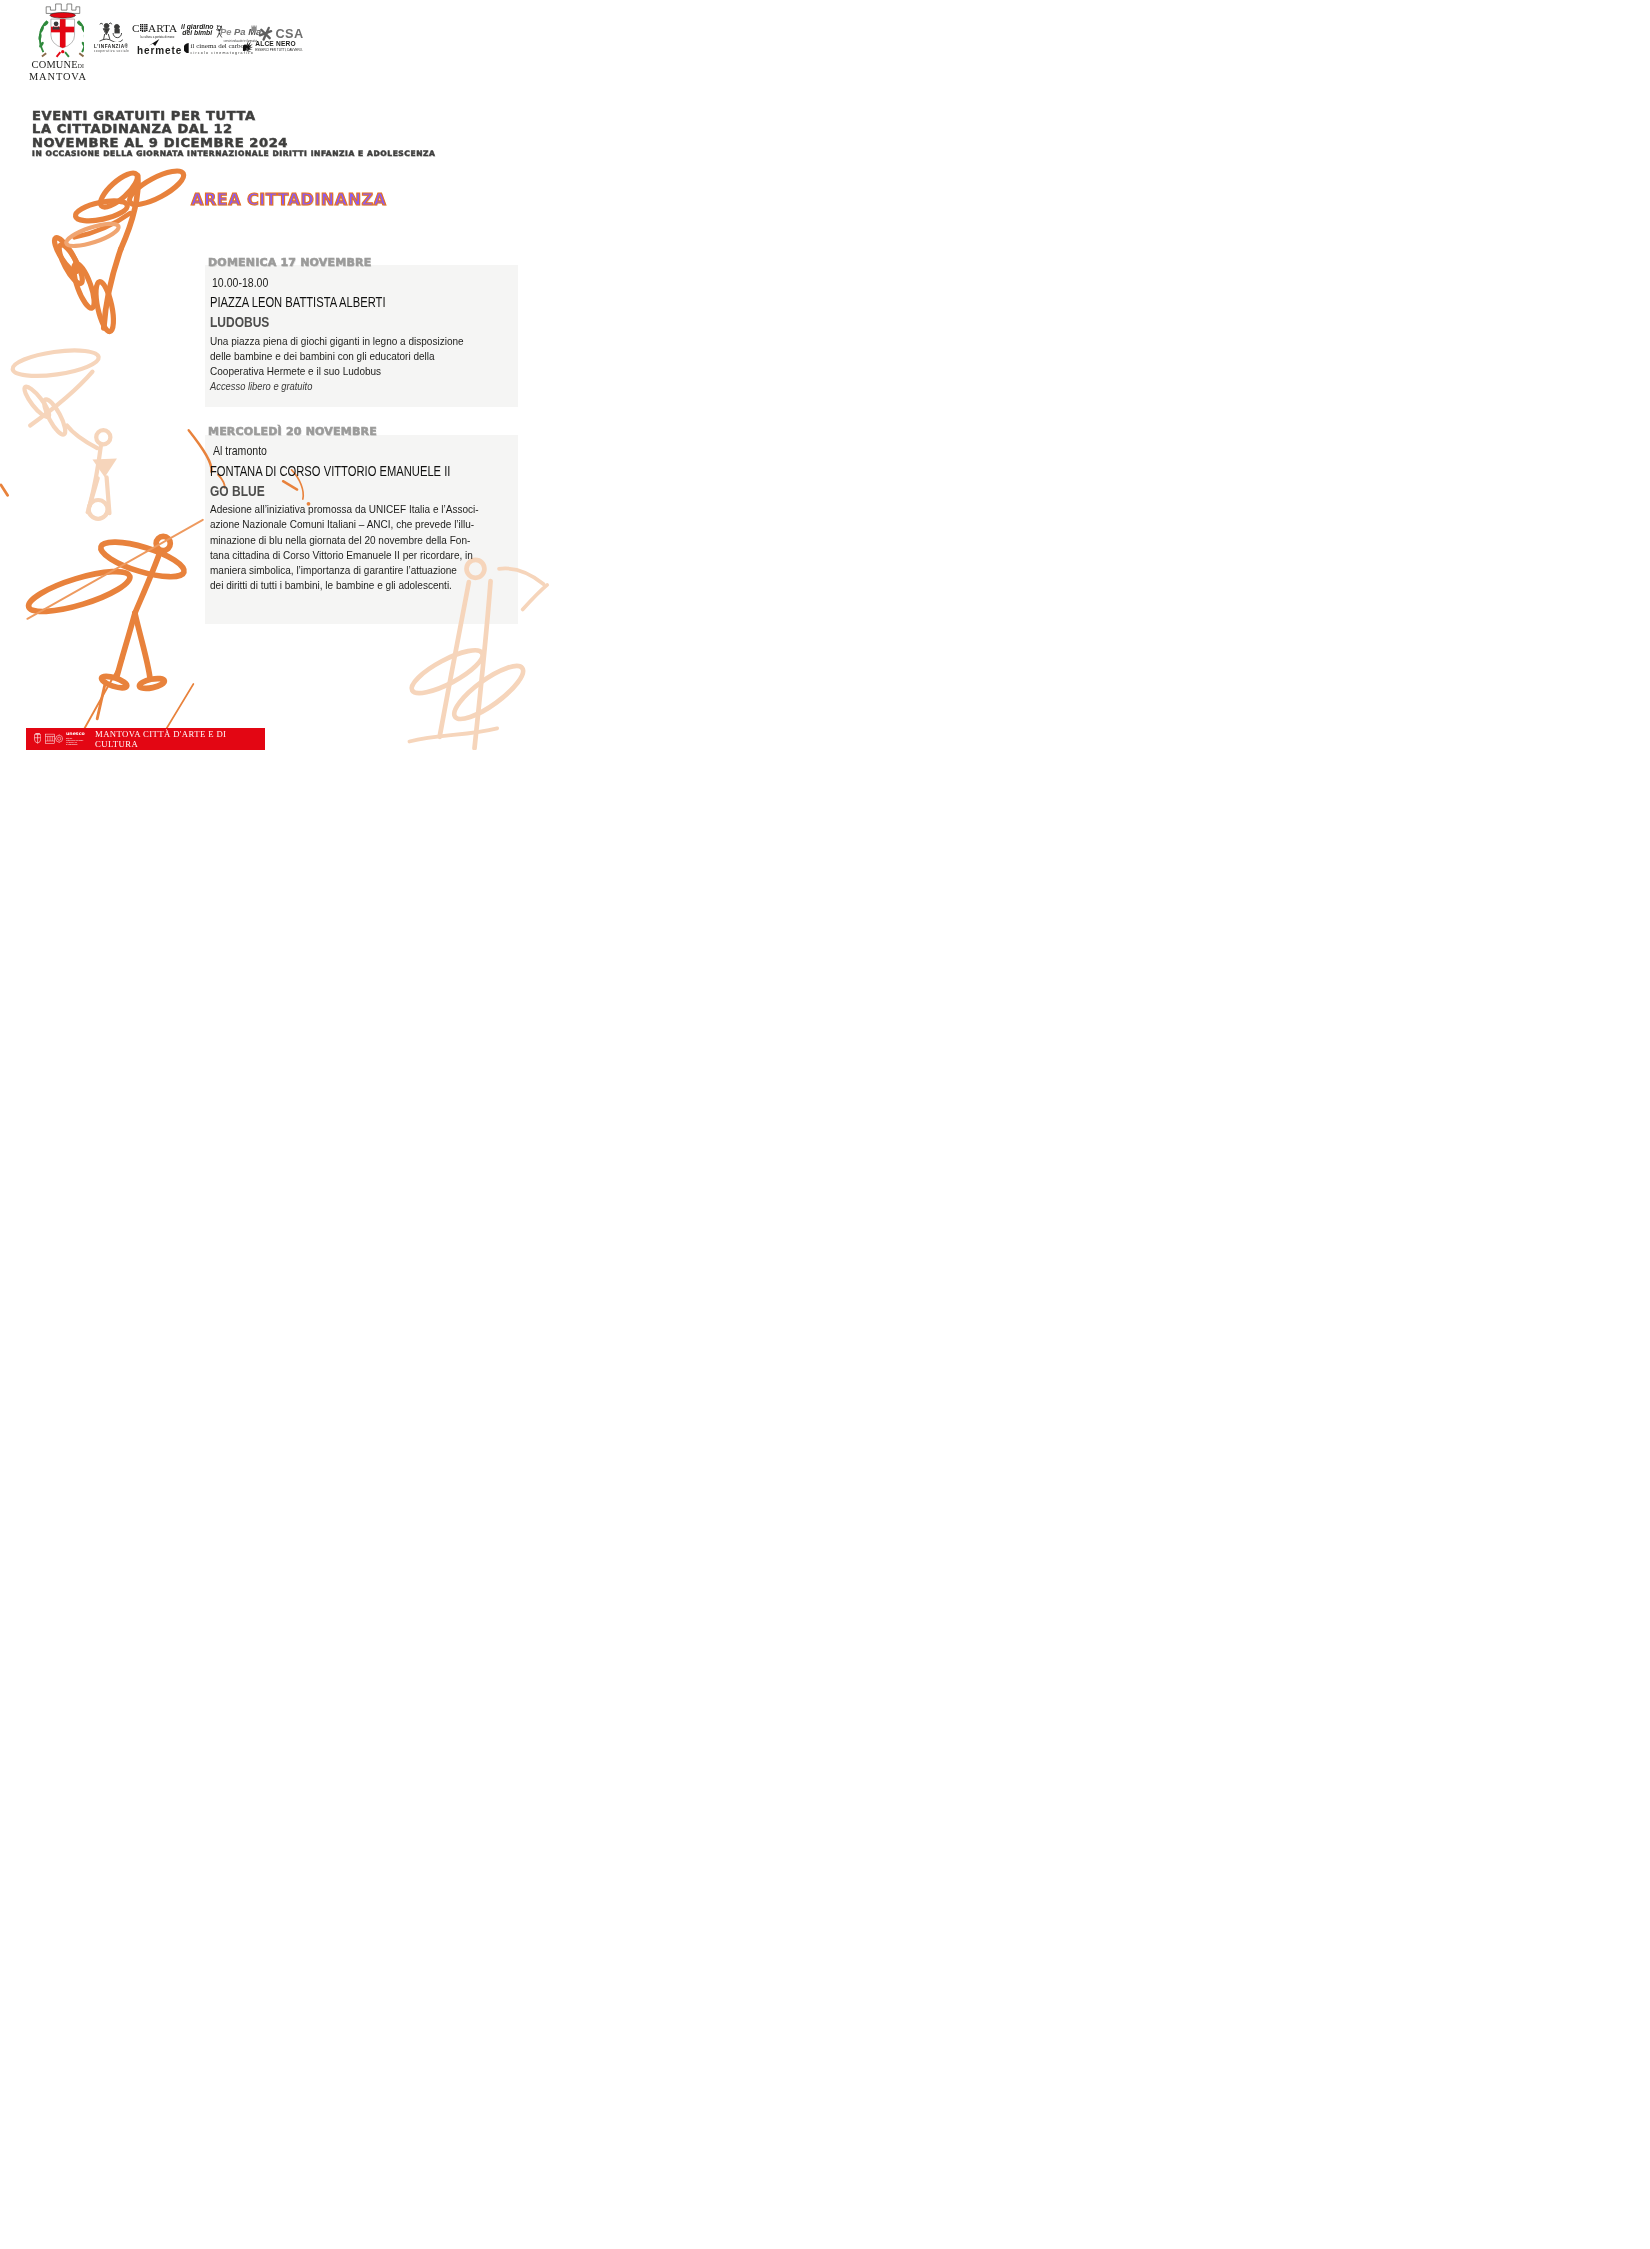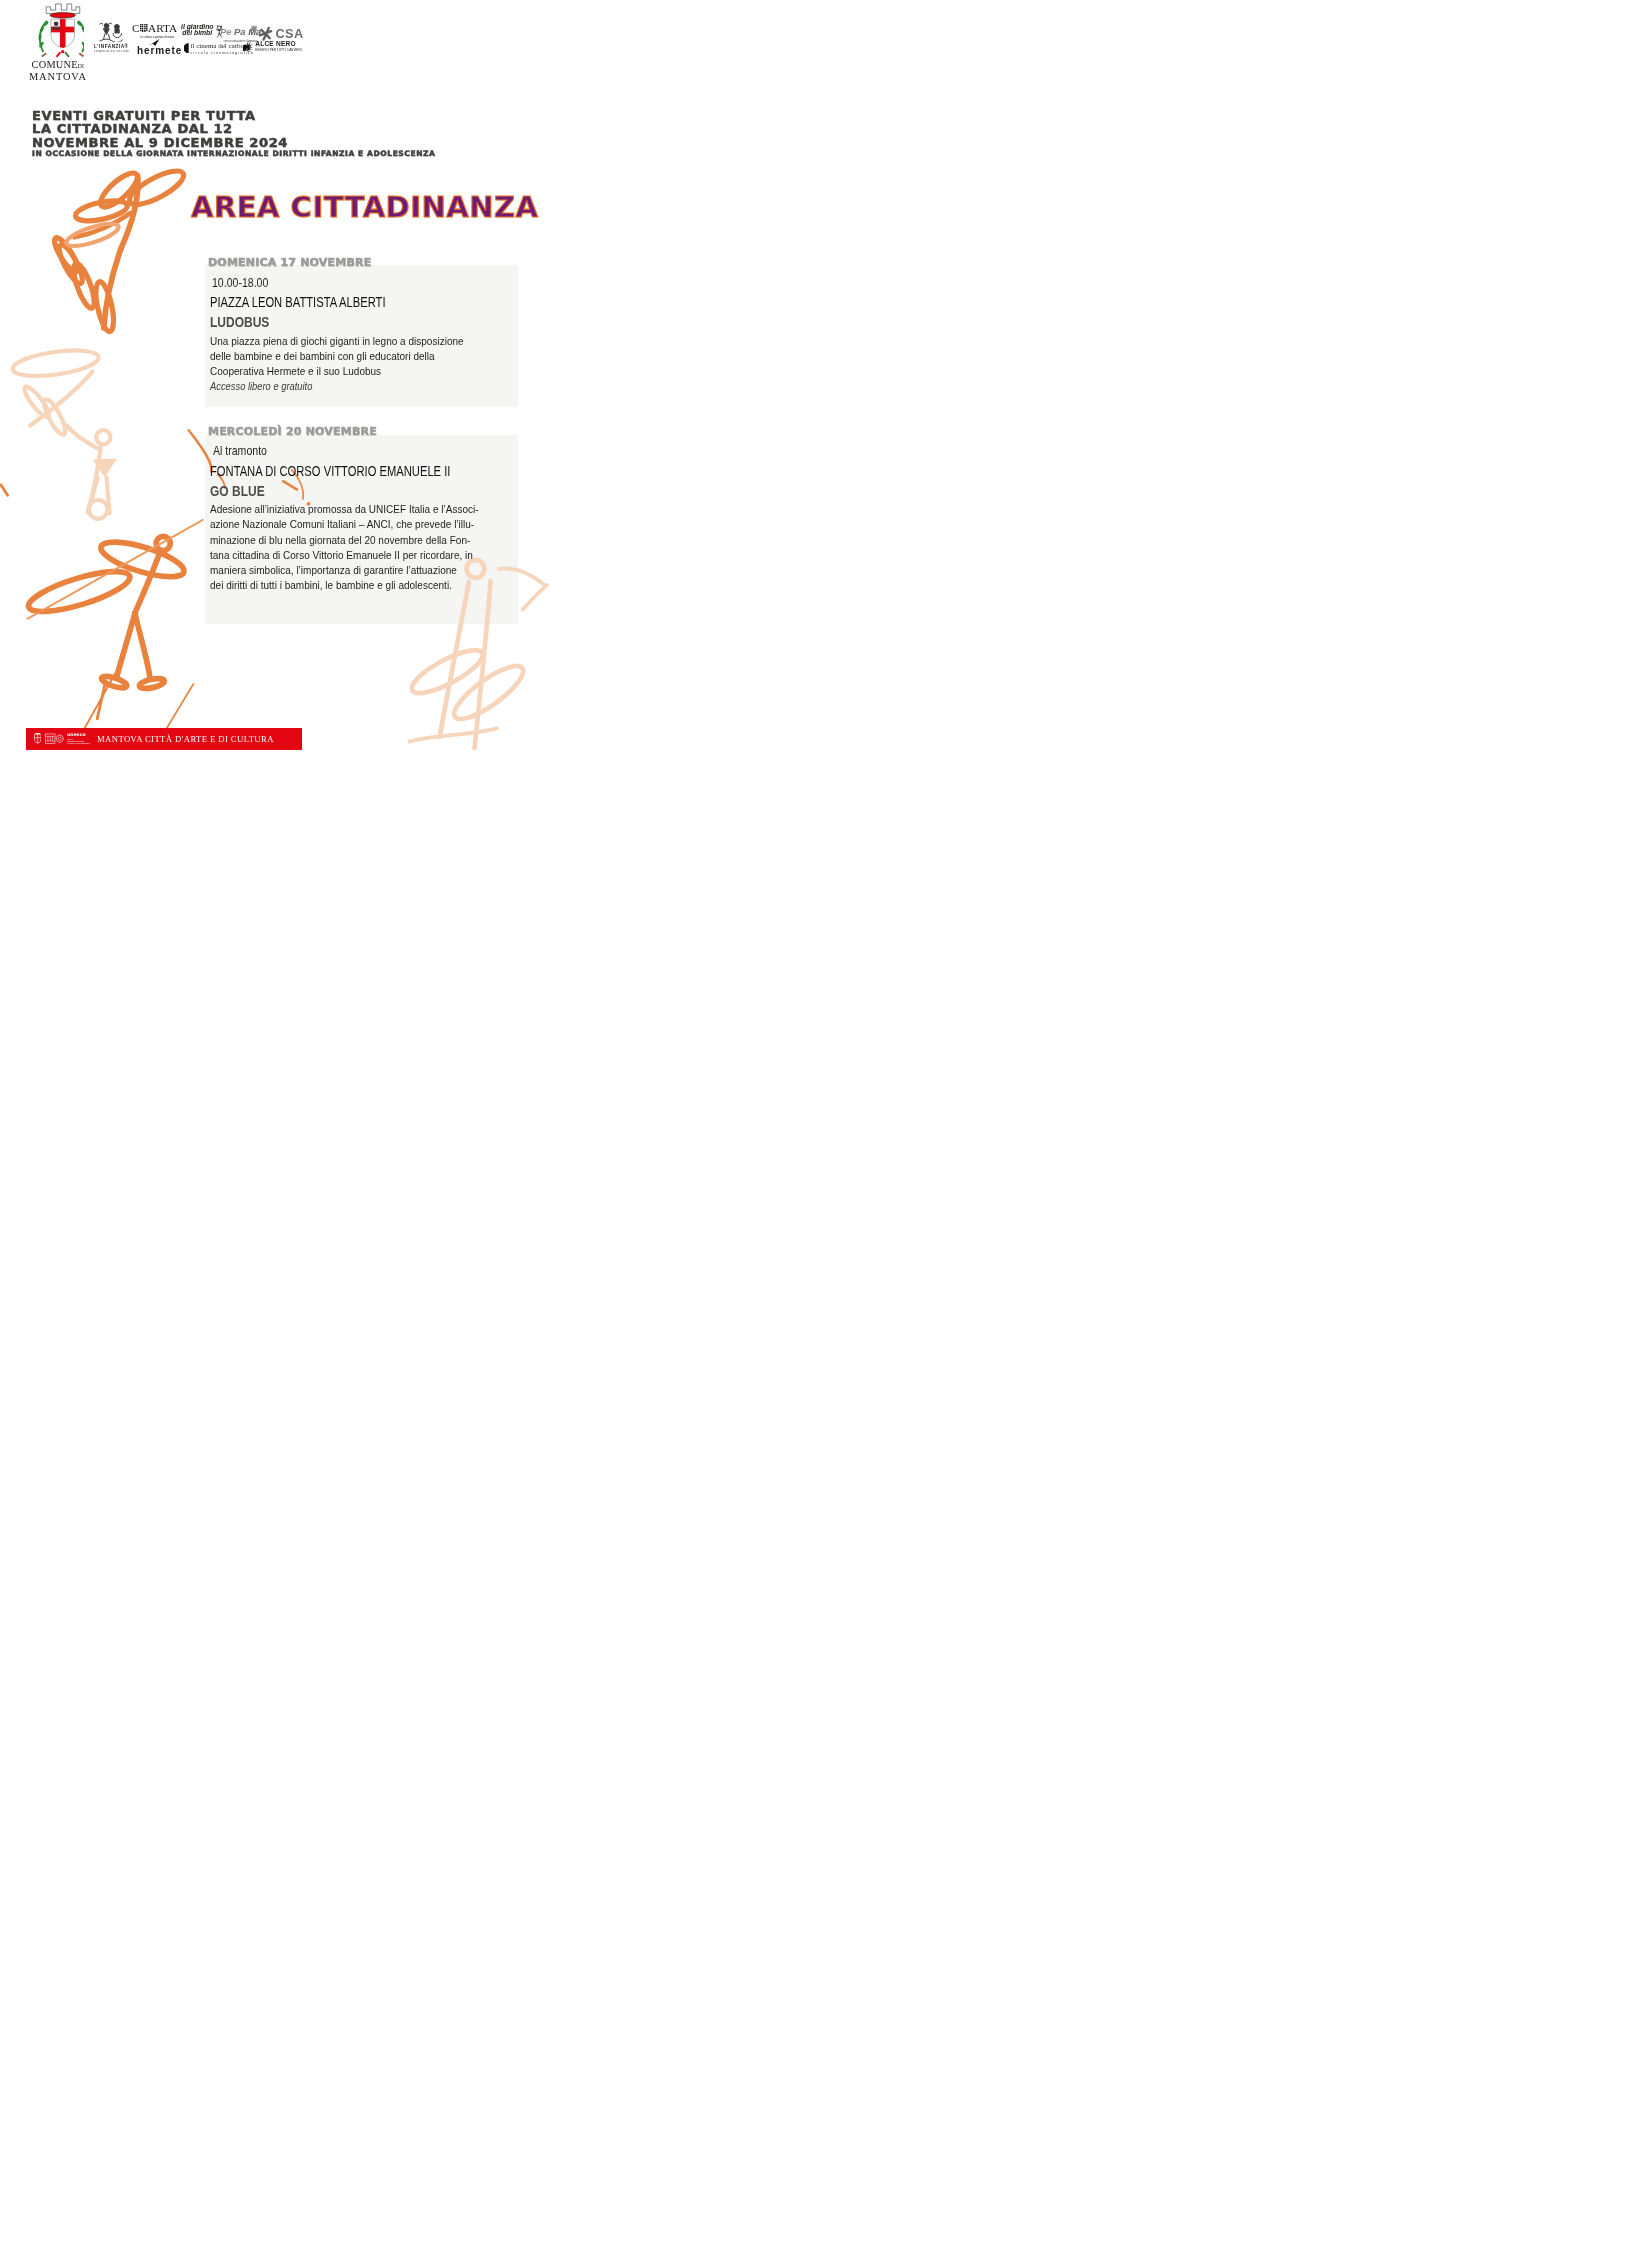--- a/index.html
+++ b/index.html
@@ -9,38 +9,38 @@
   .z0{z-index:0}.z1{z-index:1}.z2{z-index:2}.z3{z-index:3}
 
   
   .bubble{font-family:"DejaVu Sans",sans-serif;font-weight:900;
           text-shadow:0.9px 0.9px 0 rgba(0,0,0,.10);}
   .title-line{font-size:24.5px;line-height:34px;color:#E8711E;-webkit-text-stroke:1.2px #E8711E;
               text-align:right;}
   .intro-line{font-size:13px;line-height:13.4px;color:#3E3E3D;-webkit-text-stroke:0.5px #3E3E3D;
               letter-spacing:0.6px;}
   .occasion{font-size:7.5px;color:#3E3E3D;-webkit-text-stroke:0.5px #3E3E3D;letter-spacing:0.6px;}
-  .section-title{font-size:29px;color:#701a75;-webkit-text-stroke:1.1px #E8711E;letter-spacing:0.5px;}
+  .section-title{font-size:16px;color:#8b5cf6;-webkit-text-stroke:1.1px #E8711E;letter-spacing:0.5px;}
   .event-day{font-size:11px;color:#9B9B9A;-webkit-text-stroke:0.6px #9B9B9A;letter-spacing:0.2px;}
 
   
   .cx80{transform:scaleX(.80);transform-origin:0 0;}
   .cx85{transform:scaleX(.85);transform-origin:0 0;}
   .ev-time{font-size:13.2px;font-weight:400;color:#1d1d1b;}
   .ev-place{font-size:14px;font-weight:400;color:#111110;}
   .ev-title{font-size:15px;font-weight:700;color:#4D4D4C;}
   .ev-par{font-size:11.8px;line-height:15px;font-weight:400;color:#1d1d1b;}
   .ev-note{font-size:11px;font-style:italic;color:#3a3a39;}
 
   .card{position:absolute;background:#F5F5F4;}
   .serif{font-family:"Liberation Serif",serif;}
 
   .crest-text{font-family:"Liberation Serif",serif;color:#1d1d1b;text-align:center;}
 
-  .footer-bar{position:absolute;left:26.4px;top:728px;width:276px;height:22px;background:#E30613;
+  .footer-bar{position:absolute;left:26.4px;top:728px;width:239px;height:22px;background:#E30613;
               display:flex;align-items:center;z-index:3;}
   .footer-banner{font-family:"Liberation Serif",serif;color:#ffffff;font-size:8.7px;letter-spacing:0.4px;}
   .unesco-txt{color:#fff;line-height:1;}
 </style>
 </head>
 <body>
 
 <div class="page">
 
   <svg class="abs z1" style="left:0;top:0;" width="550" height="750" viewBox="0 0 1166 1590" fill="none" stroke-linecap="round">

